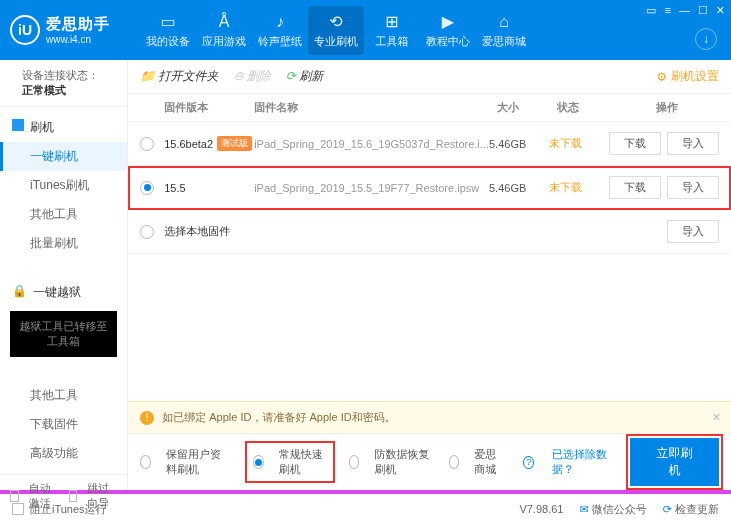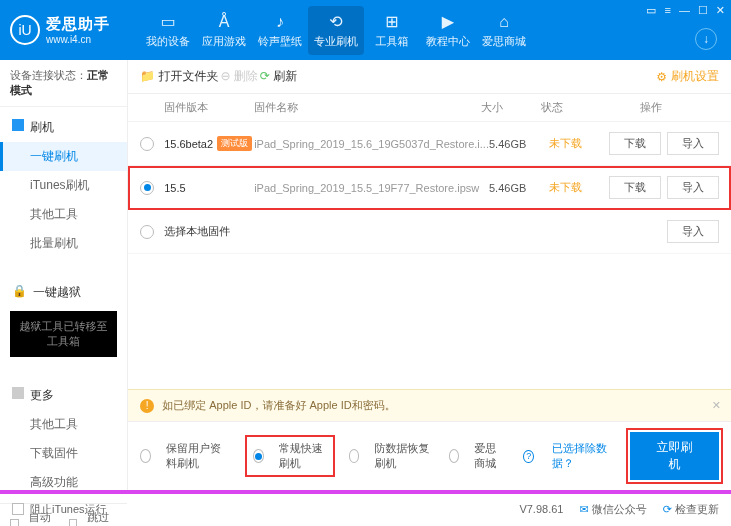--- a/index.html
+++ b/index.html
@@ -1,60 +1,60 @@
 <!DOCTYPE html>
 <html><head>
 <meta charset="utf-8">
 <style>
 * { margin: 0; padding: 0; box-sizing: border-box; font-family: "Microsoft YaHei", Arial, sans-serif; }
 body { width: 731px; height: 526px; background: #fff; font-size: 12px; color: #333; overflow: hidden; }
 
 .titlebar { background: #0086e6; height: 60px; display: flex; align-items: center; padding: 0 10px; position: relative; }
 .logo-wrap { display: flex; align-items: center; gap: 6px; }
-.logo-circle { width: 30px; height: 30px; border: 2px solid #fff; border-radius: 50%; display: flex; align-items: center; justify-content: center; color: #fff; font-weight: normal; font-size: 14px; }
+.logo-circle { width: 30px; height: 30px; border: 2px solid #fff; border-radius: 50%; display: flex; align-items: center; justify-content: center; color: #fff; font-weight: bold; font-size: 14px; }
 .logo-text { color: #fff; }
 .logo-text .cn { font-size: 15px; font-weight: bold; letter-spacing: 1px; }
 .logo-text .url { font-size: 10px; opacity: .9; }
 
 .topnav { display: flex; margin-left: 30px; gap: 0; }
 .topnav-item { width: 56px; text-align: center; color: #e5f3ff; font-size: 11px; cursor: pointer; padding: 6px 0; }
 .topnav-item.active { background: #0070c4; border-radius: 4px; }
 .topnav-item .ico { height: 20px; display: flex; align-items: center; justify-content: center; font-size: 16px; margin-bottom: 2px; }
 
 .winctrl { position: absolute; right: 6px; top: 4px; display: flex; gap: 8px; color: #fff; font-size: 11px; }
 .winctrl span { cursor: pointer; opacity: .9; }
 .arrow-down { position: absolute; right: 14px; bottom: 10px; width: 22px; height: 22px; border: 1px solid #6cc0f5; border-radius: 50%; display: flex; align-items: center; justify-content: center; color: #cfeaff; cursor: pointer; }
 
 .body { display: flex; height: 430px; }
 .sidebar { width: 152px; border-right: 1px solid #eee; display: flex; flex-direction: column; }
-.conn-status { padding: 8px 10px; font-size: 11px; color: #666; border-bottom: 1px solid #f0f0f0; }
+.conn-status { padding: 8px 22px; font-size: 11px; color: #666; border-bottom: 1px solid #f0f0f0; }
 .conn-status b { color: #333; }
 
 .side-group { padding: 6px 0; }
 .side-head { display: flex; align-items: flex-start; gap: 6px; padding: 6px 12px; color: #333; font-size: 12px; }
 .side-head .sq { width: 12px; height: 12px; background: #2196f3; display: inline-block; }
 .side-head .lock { color: #bbb; }
 .side-item { padding: 6px 12px 6px 30px; color: #666; cursor: pointer; font-size: 12px; }
 .side-item.active { background: #eaf5ff; color: #0086e6; border-left: 3px solid #0086e6; padding-left: 27px; }
 .side-note { margin: 4px 10px; padding: 8px 6px; background: #000000; color: #888; font-size: 11px; text-align: center; cursor: pointer; }
 .side-sep { height: 1px; background: #eee; margin: 4px 0; }
 
 .side-bottom { margin-top: auto; border-top: 1px solid #eee; }
 .activate-row { display: flex; align-items: center; gap: 10px; padding: 6px 10px; font-size: 11px; color: #666; }
 .chk { width: 12px; height: 12px; border: 1px solid #bbb; display: inline-block; }
 
 .main { flex: 1; display: flex; flex-direction: column; }
 .toolbar { display: flex; align-items: center; padding: 8px 12px; border-bottom: 1px solid #eee; font-size: 12px; }
-.tb-left { display: flex; align-items: center; gap: 2px; }
+.tb-left { display: flex; align-items: center; gap: 15px; font-style: italic; }
 .tb-folder { color: #f5a623; }
 .tb-del { color: #ccc; }
 .tb-refresh { color: #5fc66a; }
 .tb-right { margin-left: auto; color: #f5a623; display: flex; align-items: center; gap: 4px; cursor: pointer; }
 
-.thead { display: flex; padding: 6px 20px 6px 36px; color: #888; font-size: 11px; border-bottom: 1px solid #f3f3f3; }
+.thead { display: flex; padding: 6px 4px 6px 36px; color: #888; font-size: 11px; border-bottom: 1px solid #f3f3f3; font-weight: bold; }
 .col-ver { width: 90px; }
 .col-name { flex: 1; }
 .col-size { width: 60px; }
 .col-state { width: 50px; }
 .col-ops { width: 120px; text-align: center; }
 
 .row { display: flex; align-items: center; padding: 10px 12px 10px 12px; border-bottom: 1px solid #f5f5f5; font-size: 11px; }
 .row.selected-row { outline: 2px solid #e33; outline-offset: -2px; }
 .radio { width: 14px; height: 14px; border: 1px solid #bbb; border-radius: 50%; margin-right: 10px; display: flex; align-items: center; justify-content: center; cursor: pointer; }
 .radio.on::after { content: ""; width: 7px; height: 7px; background: #0086e6; border-radius: 50%; }
@@ -63,21 +63,21 @@
 .row .fname { flex: 1; color: #999; overflow: hidden; text-overflow: ellipsis; white-space: nowrap; }
 .row .size { width: 60px; color: #555; }
 .row .state { width: 50px; color: #f5a623; }
 .row .ops { width: 120px; display: flex; gap: 6px; justify-content: flex-end; }
 .btn-s { border: 1px solid #ddd; background: #fff; padding: 3px 14px; font-size: 11px; color: #555; cursor: pointer; }
 
 .alert { margin-top: auto; background: #fffbe8; border-top: 1px solid #f1e7b3; padding: 8px 12px; display: flex; align-items: center; font-size: 11px; color: #8a6d3b; position: relative; }
 .alert .warn { width: 14px; height: 14px; background: #f5a623; color: #fff; border-radius: 50%; font-size: 10px; display: flex; align-items: center; justify-content: center; margin-right: 8px; }
 .alert .x { position: absolute; right: 10px; color: #bbb; cursor: pointer; }
 
-.options { padding: 10px 12px; display: flex; align-items: center; gap: 18px; font-size: 11px; border-top: 1px solid #eee; }
+.options { padding: 4px 12px; display: flex; align-items: center; gap: 18px; font-size: 11px; border-top: 1px solid #eee; }
 .opt { display: flex; align-items: center; gap: 5px; color: #555; cursor: pointer; }
 .opt.boxed { outline: 2px solid #e33; outline-offset: 2px; padding: 2px 4px; }
 .qmark { width: 13px; height: 13px; border: 1px solid #0086e6; color: #0086e6; border-radius: 50%; font-size: 9px; display: flex; align-items: center; justify-content: center; }
 .link { color: #0086e6; cursor: pointer; }
 .btn-primary { background: #0086e6; color: #fff; border: none; padding: 7px 26px; font-size: 12px; cursor: pointer; margin-left: auto; }
 .btn-primary.boxed { outline: 2px solid #e33; outline-offset: 2px; }
 
 .footer { height: 34px; border-top: 4px solid #d946ef; display: flex; align-items: center; padding: 0 12px; font-size: 11px; color: #666; }
 .footer .fl { display: flex; align-items: center; gap: 6px; }
 .footer .fr { margin-left: auto; display: flex; align-items: center; gap: 16px; }
@@ -153,24 +153,20 @@
     <div class="side-sep"></div>
     <div class="side-group">
       <div class="side-head">
           <span class="lock">🔒</span>
           <span>一键越狱</span>
         </div>
       <div class="side-note">越狱工具已转移至工具箱</div>
     </div>
     <div class="side-sep"></div>
     <div class="side-group">
-      <div class="side-head">
-          <span class="sq" style="background:#ccc"></span>
-          <span>更多</span>
-        </div>
       <div class="side-item">其他工具</div>
       <div class="side-item">下载固件</div>
       <div class="side-item">高级功能</div>
     </div>
 
     <div class="side-bottom">
       <div class="activate-row">
         <span class="chk"></span>
           <span>自动激活</span>
         <span class="chk"></span>

